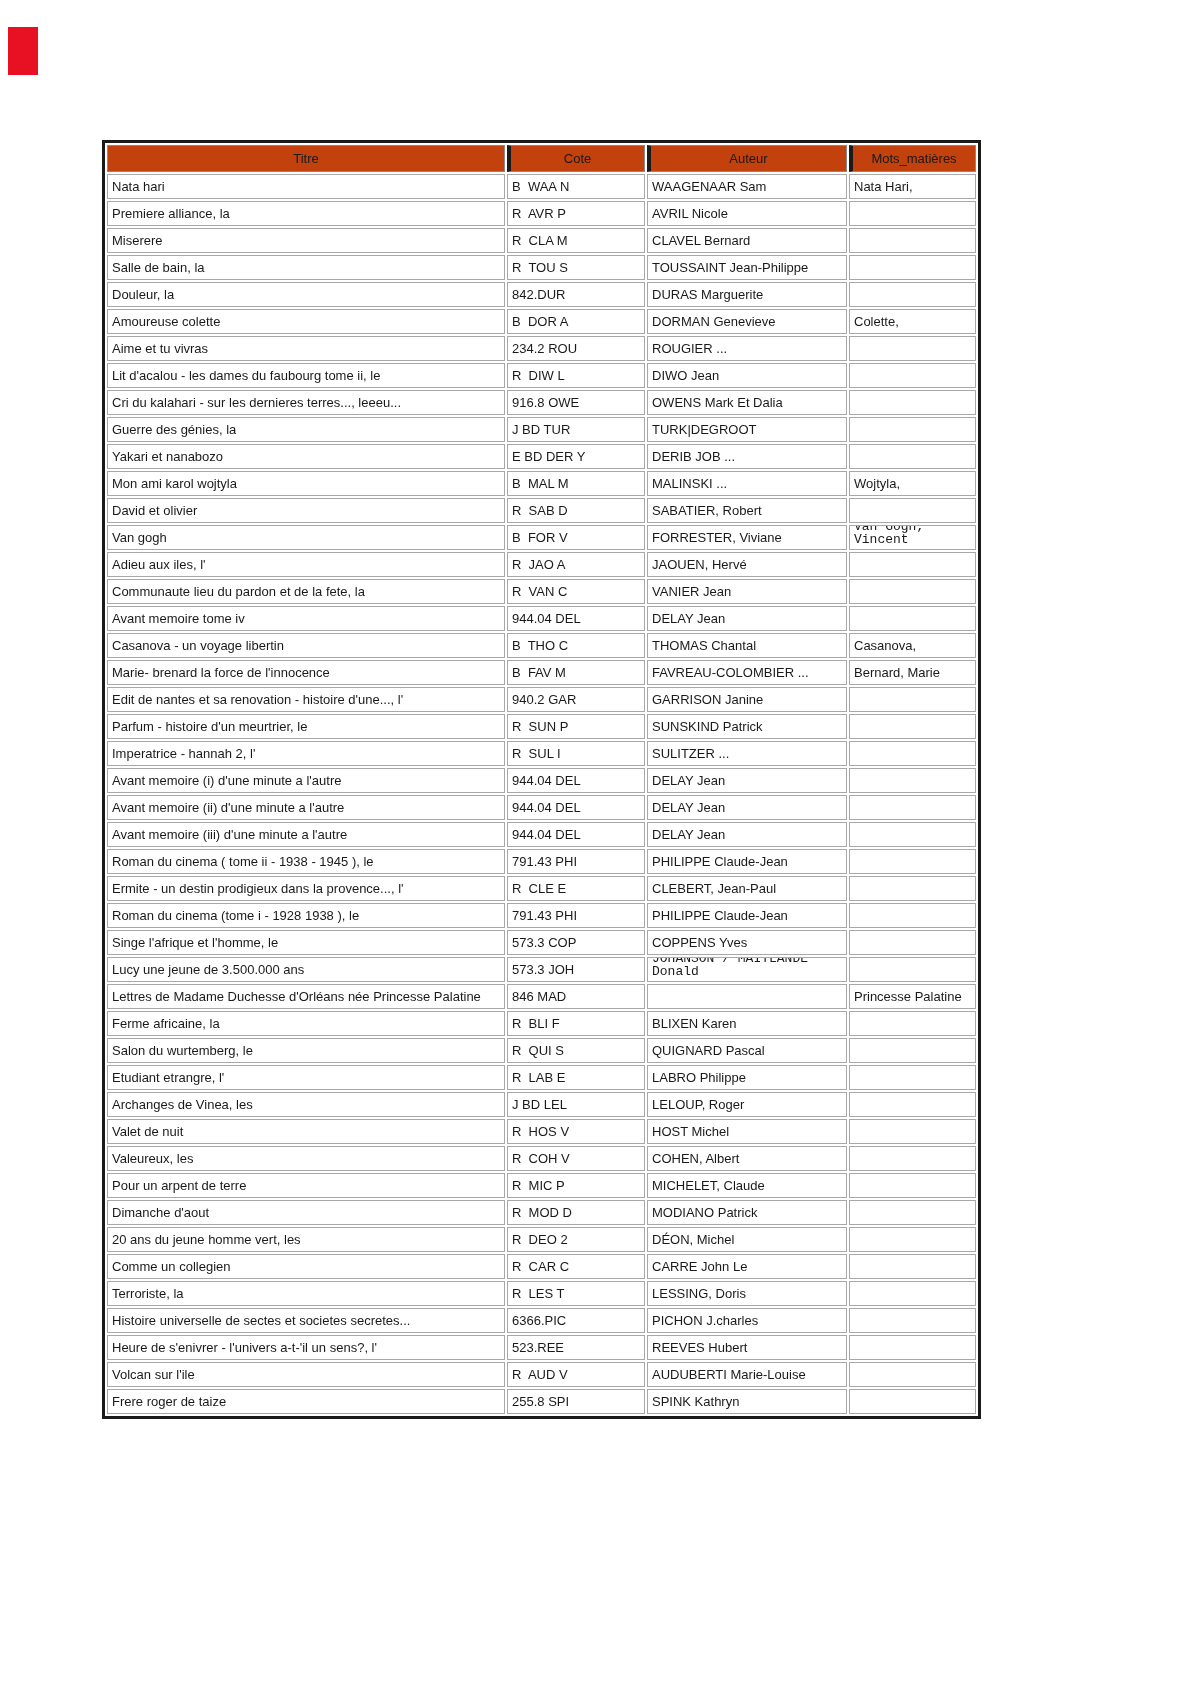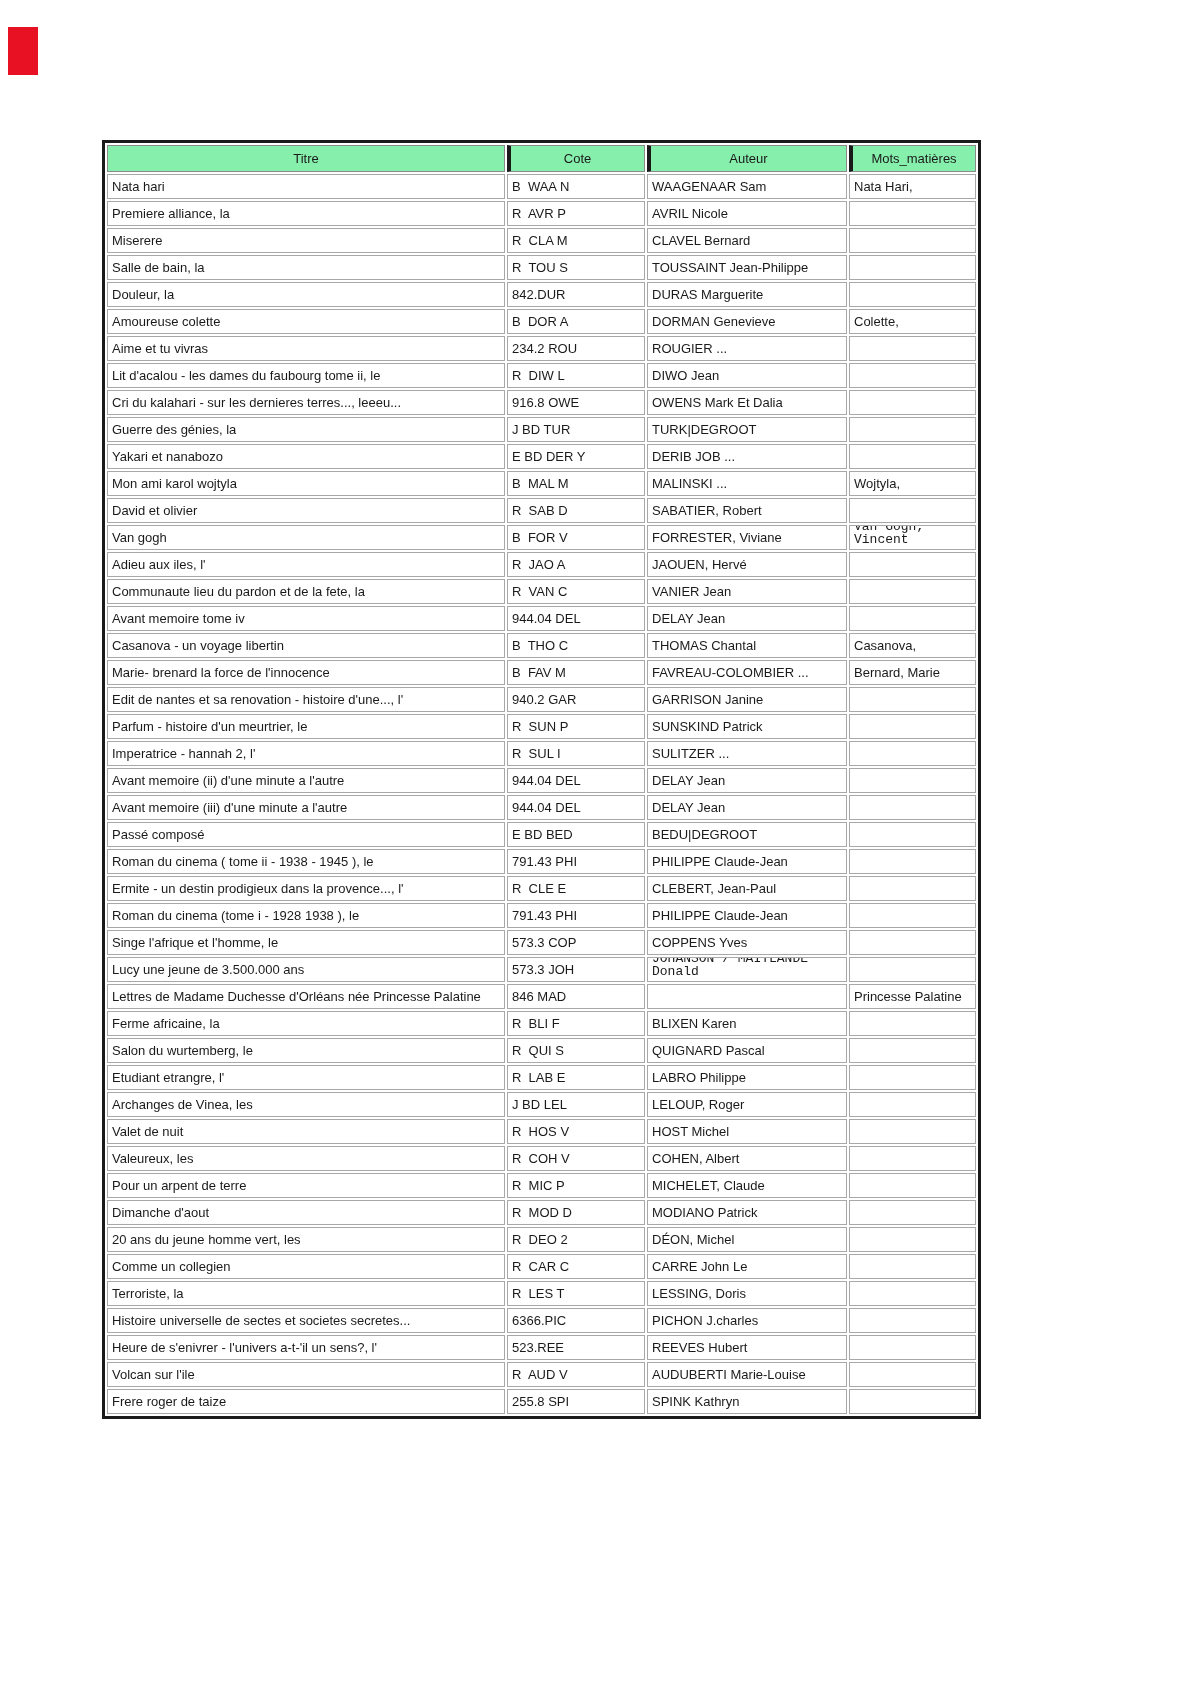--- a/index.html
+++ b/index.html
@@ -5,21 +5,21 @@
   html,body { margin:0; padding:0; background:#ffffff; }
   body { width:1200px; height:1701px; position:relative; overflow:hidden;
          font-family:"Liberation Sans", sans-serif; color:#1a1a1a; }
 
   .red-marker { position:absolute; left:8px; top:27px; width:30px; height:48px; }
 
   .table-wrap { position:absolute; left:102px; top:140px; border:3px solid #1a1a1a; background:#ffffff; }
 
   table.catalog { border-collapse:separate; border-spacing:2px; table-layout:fixed; }
 
-  th { background:#86efac; border:1px solid #8a8a8a; font-size:13px; font-weight:normal;
+  th { background:#c2410c; border:1px solid #8a8a8a; font-size:13px; font-weight:normal;
        text-align:center; height:21px; padding:2px 4px; overflow:hidden; }
   th.divL { border-left:4px solid #1a1a1a; }
 
   td { border:1px solid #a8a8a8; background:#ffffff; height:23px; padding:0; vertical-align:top; overflow:hidden; }
 
   .ci { font-size:13px; line-height:15px; white-space:pre; overflow:hidden;
         height:19px; padding:4px 4px 0 4px; }
 
   td.tl .ci { white-space:pre-line; line-height:13px; padding-top:0; margin-top:-6px; height:25px;font-family:Liberation Mono, monospace; }
 
@@ -351,20 +351,34 @@
           </td>
           <td>
             <div class="ci">SULITZER ...</div>
           </td>
           <td>
             <div class="ci"></div>
           </td>
         </tr>
         <tr>
           <td>
+            <div class="ci">Avant memoire (i) d'une minute a l'autre</div>
+          </td>
+          <td>
+            <div class="ci">944.04 DEL</div>
+          </td>
+          <td>
+            <div class="ci">DELAY Jean</div>
+          </td>
+          <td>
+            <div class="ci"></div>
+          </td>
+        </tr>
+        <tr>
+          <td>
             <div class="ci">Avant memoire (ii) d'une minute a l'autre</div>
           </td>
           <td>
             <div class="ci">944.04 DEL</div>
           </td>
           <td>
             <div class="ci">DELAY Jean</div>
           </td>
           <td>
             <div class="ci"></div>
@@ -372,34 +386,20 @@
         </tr>
         <tr>
           <td>
             <div class="ci">Avant memoire (iii) d'une minute a l'autre</div>
           </td>
           <td>
             <div class="ci">944.04 DEL</div>
           </td>
           <td>
             <div class="ci">DELAY Jean</div>
-          </td>
-          <td>
-            <div class="ci"></div>
-          </td>
-        </tr>
-        <tr>
-          <td>
-            <div class="ci">Passé composé</div>
-          </td>
-          <td>
-            <div class="ci">E BD BED</div>
-          </td>
-          <td>
-            <div class="ci">BEDU|DEGROOT</div>
           </td>
           <td>
             <div class="ci"></div>
           </td>
         </tr>
         <tr>
           <td>
             <div class="ci">Roman du cinema ( tome ii - 1938 - 1945 ), le</div>
           </td>
           <td>

